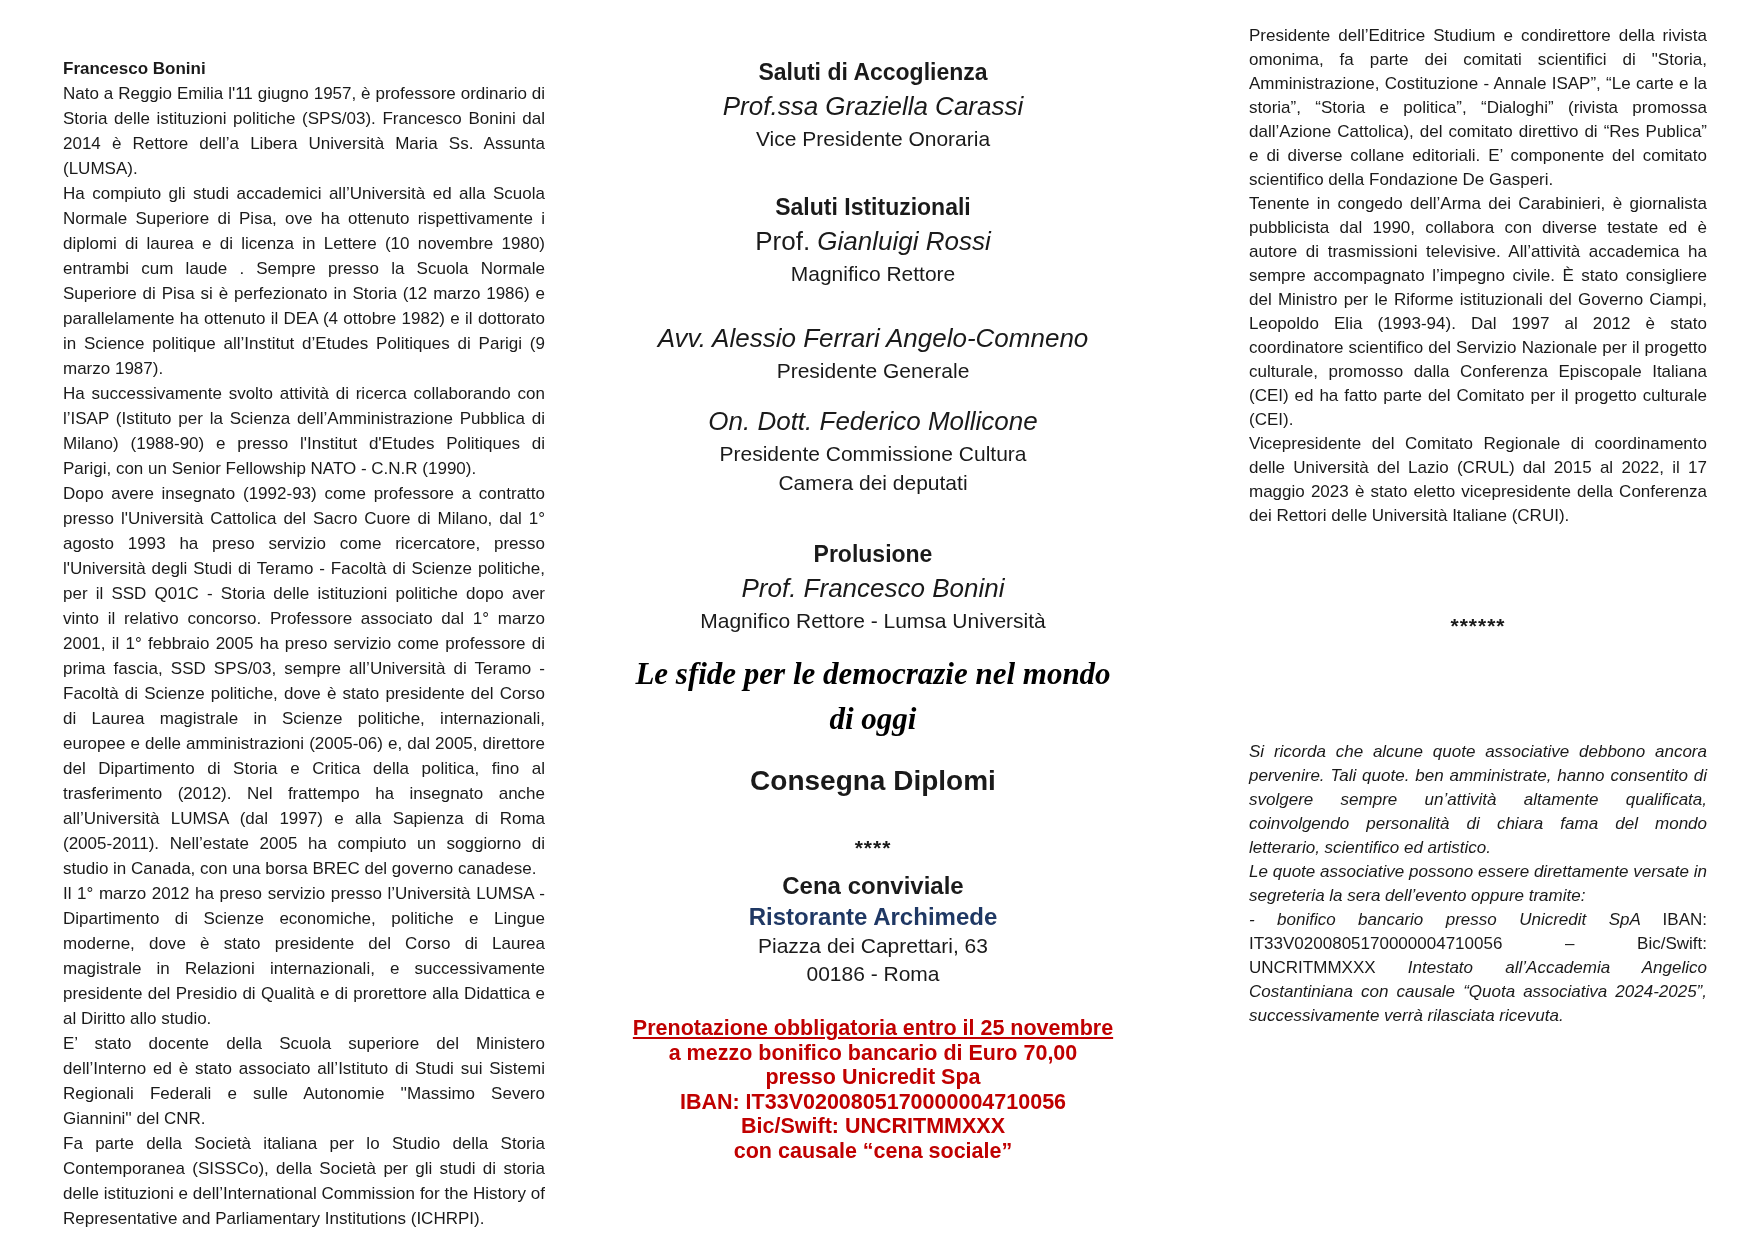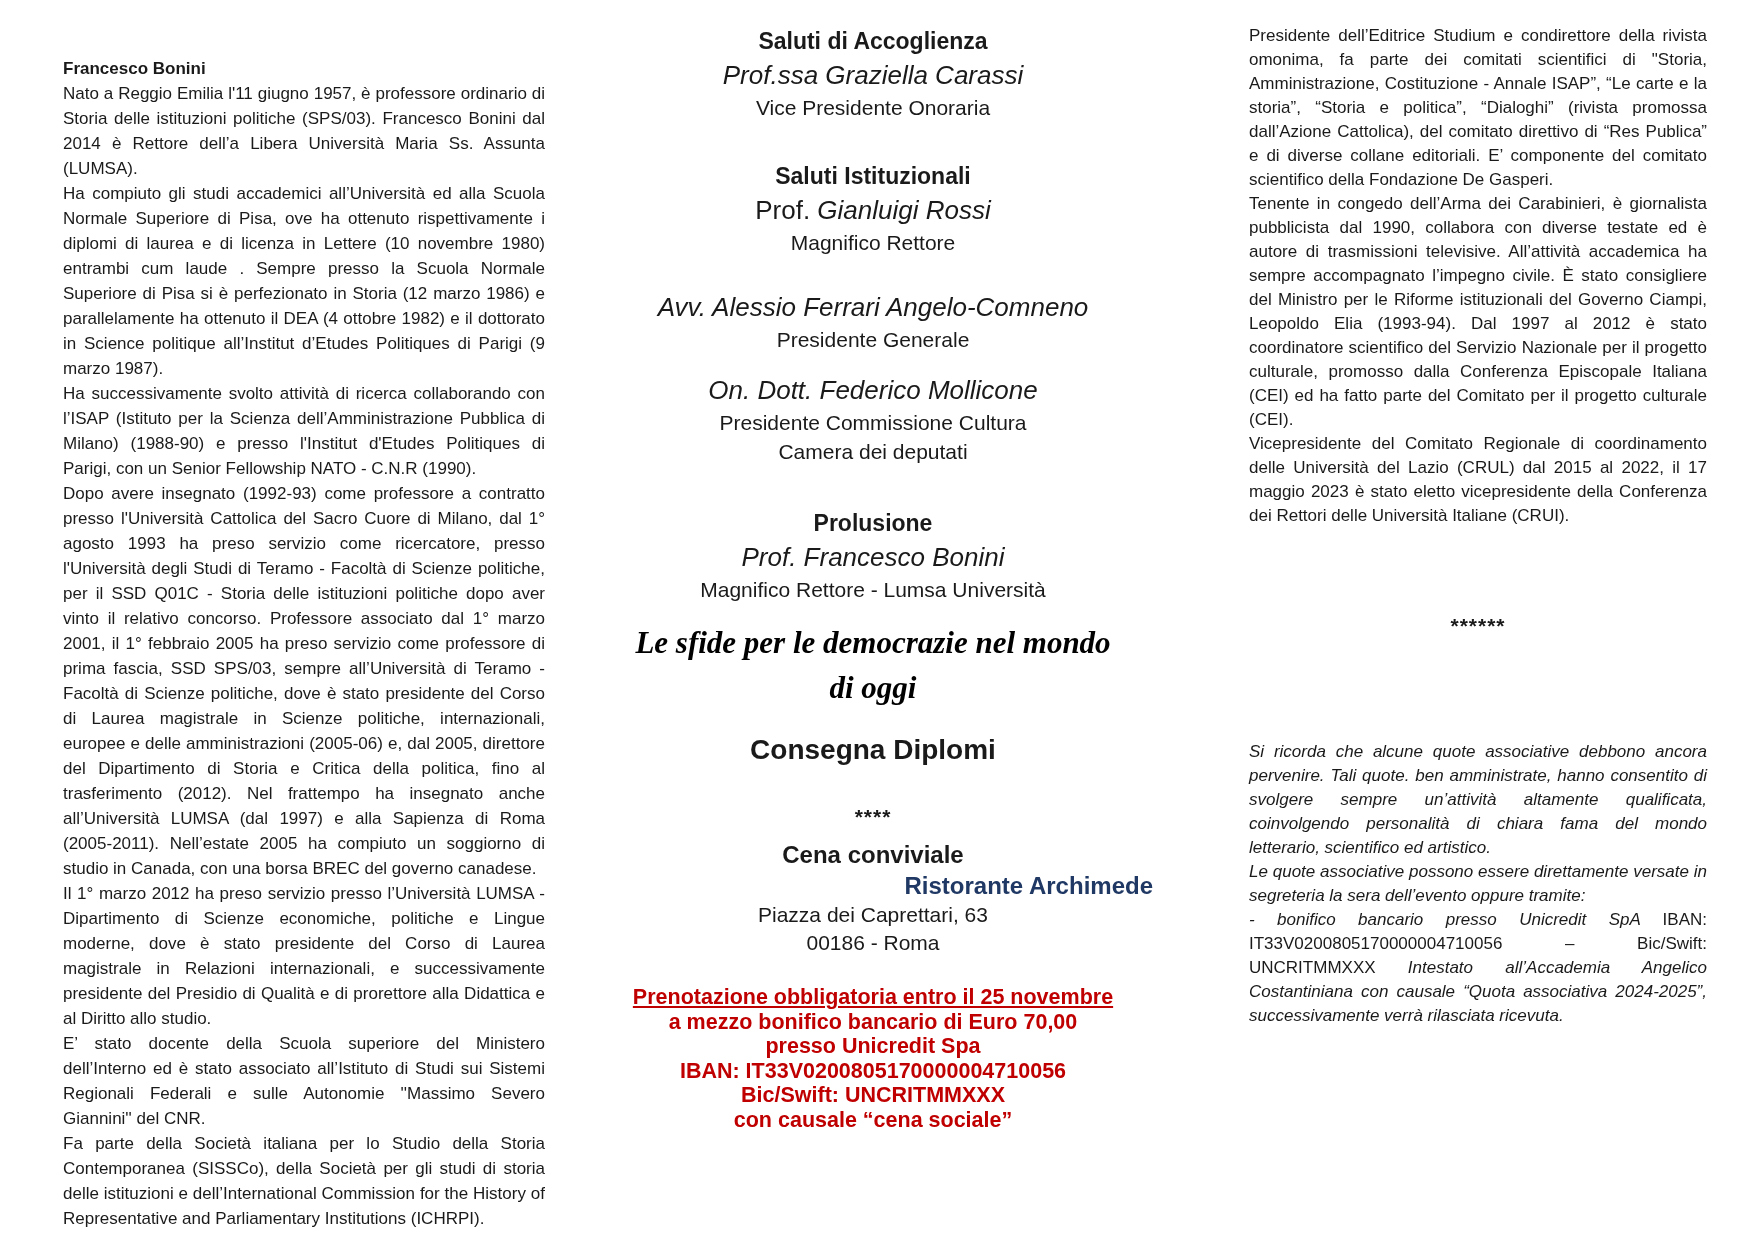--- a/index.html
+++ b/index.html
@@ -13,37 +13,37 @@
 
   
   .col-left {
     width:482px; margin-left:63px; padding-top:56px;
     font-size:17px; line-height:25px; text-align:justify;
   }
   .col-left p { margin:0; }
   .bio-title { font-weight:bold; text-align:left; }
 
   
-  .col-mid { width:560px; margin-left:48px; padding-top:25px; text-align:center; }
+  .col-mid { width:560px; margin-left:48px; padding-top:56px; text-align:center; }
   .sec-heading { font-weight:bold; font-size:23px; line-height:33px; }
   .sec-speaker { font-style:italic; font-size:26px; line-height:35px; }
   .sec-speaker .upright { font-style:normal; }
   .sec-role { font-size:21px; line-height:29px; }
   .sec2 { margin-top:38px; }
   .sec3 { margin-top:33px; }
   .sec4 { margin-top:19px; }
   .sec5 { margin-top:41px; }
   .lecture-title {
     font-family:"Liberation Serif", serif; font-weight:bold; font-style:italic;
     color:#000000; font-size:31px; line-height:45px; margin-top:16px;
   }
   .consegna { font-weight:bold; font-size:28px; line-height:36px; margin-top:22px; }
   .stars-mid { font-weight:bold; font-size:21px; line-height:26px; margin-top:36px; letter-spacing:1px; }
   .dinner-title { font-weight:bold; font-size:24px; line-height:33px; margin-top:8px; }
-  .dinner-venue { font-weight:bold; font-size:24px; line-height:30px; color:#1f3864;text-align:right; }
+  .dinner-venue { font-weight:bold; font-size:24px; line-height:30px; color:#1f3864; }
   .dinner-addr { font-size:21px; line-height:28px; }
   .booking { color:#c00000; font-weight:bold; font-size:21.5px; line-height:24.5px; margin-top:28px; }
   .booking .u { text-decoration:underline; }
 
   
   .col-right {
     width:458px; margin-left:96px; padding-top:24px;
     font-size:17px; line-height:24px; text-align:justify;
   }
   .col-right p { margin:0; }

